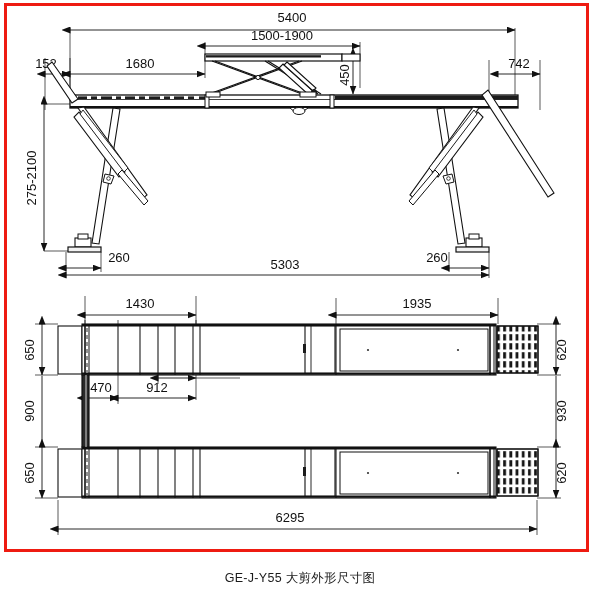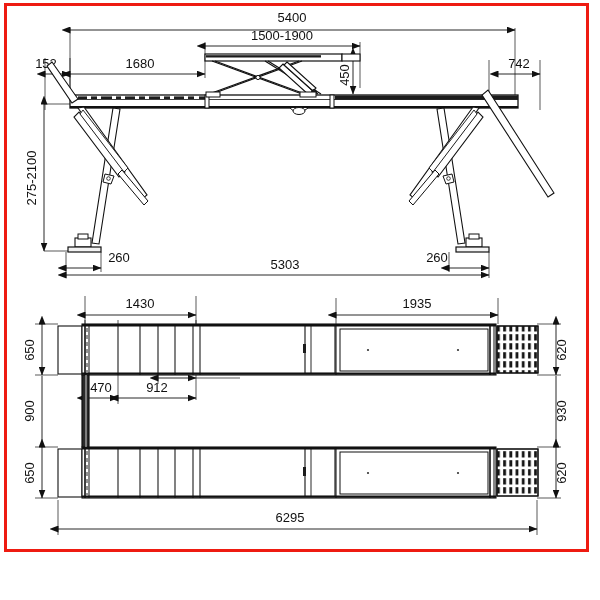--- a/index.html
+++ b/index.html
@@ -395,13 +395,14 @@
         <rect x="497" y="449" width="41" height="47" stroke-width="1.1" fill="none"></rect>
       </g>
 
       <g stroke="#111111" fill="#ffffff">
         <rect x="82" y="375" width="7" height="72" stroke-width="1.2" fill="#2a2a2a"></rect>
         <line x1="86" y1="375" x2="86" y2="447" stroke="#ffffff" stroke-width="0.8"></line>
       </g>
     </g>
   </svg>
 
+  <div id="caption">GE-J-Y55 大剪外形尺寸图</div>
 </div>
 
 </body></html>

